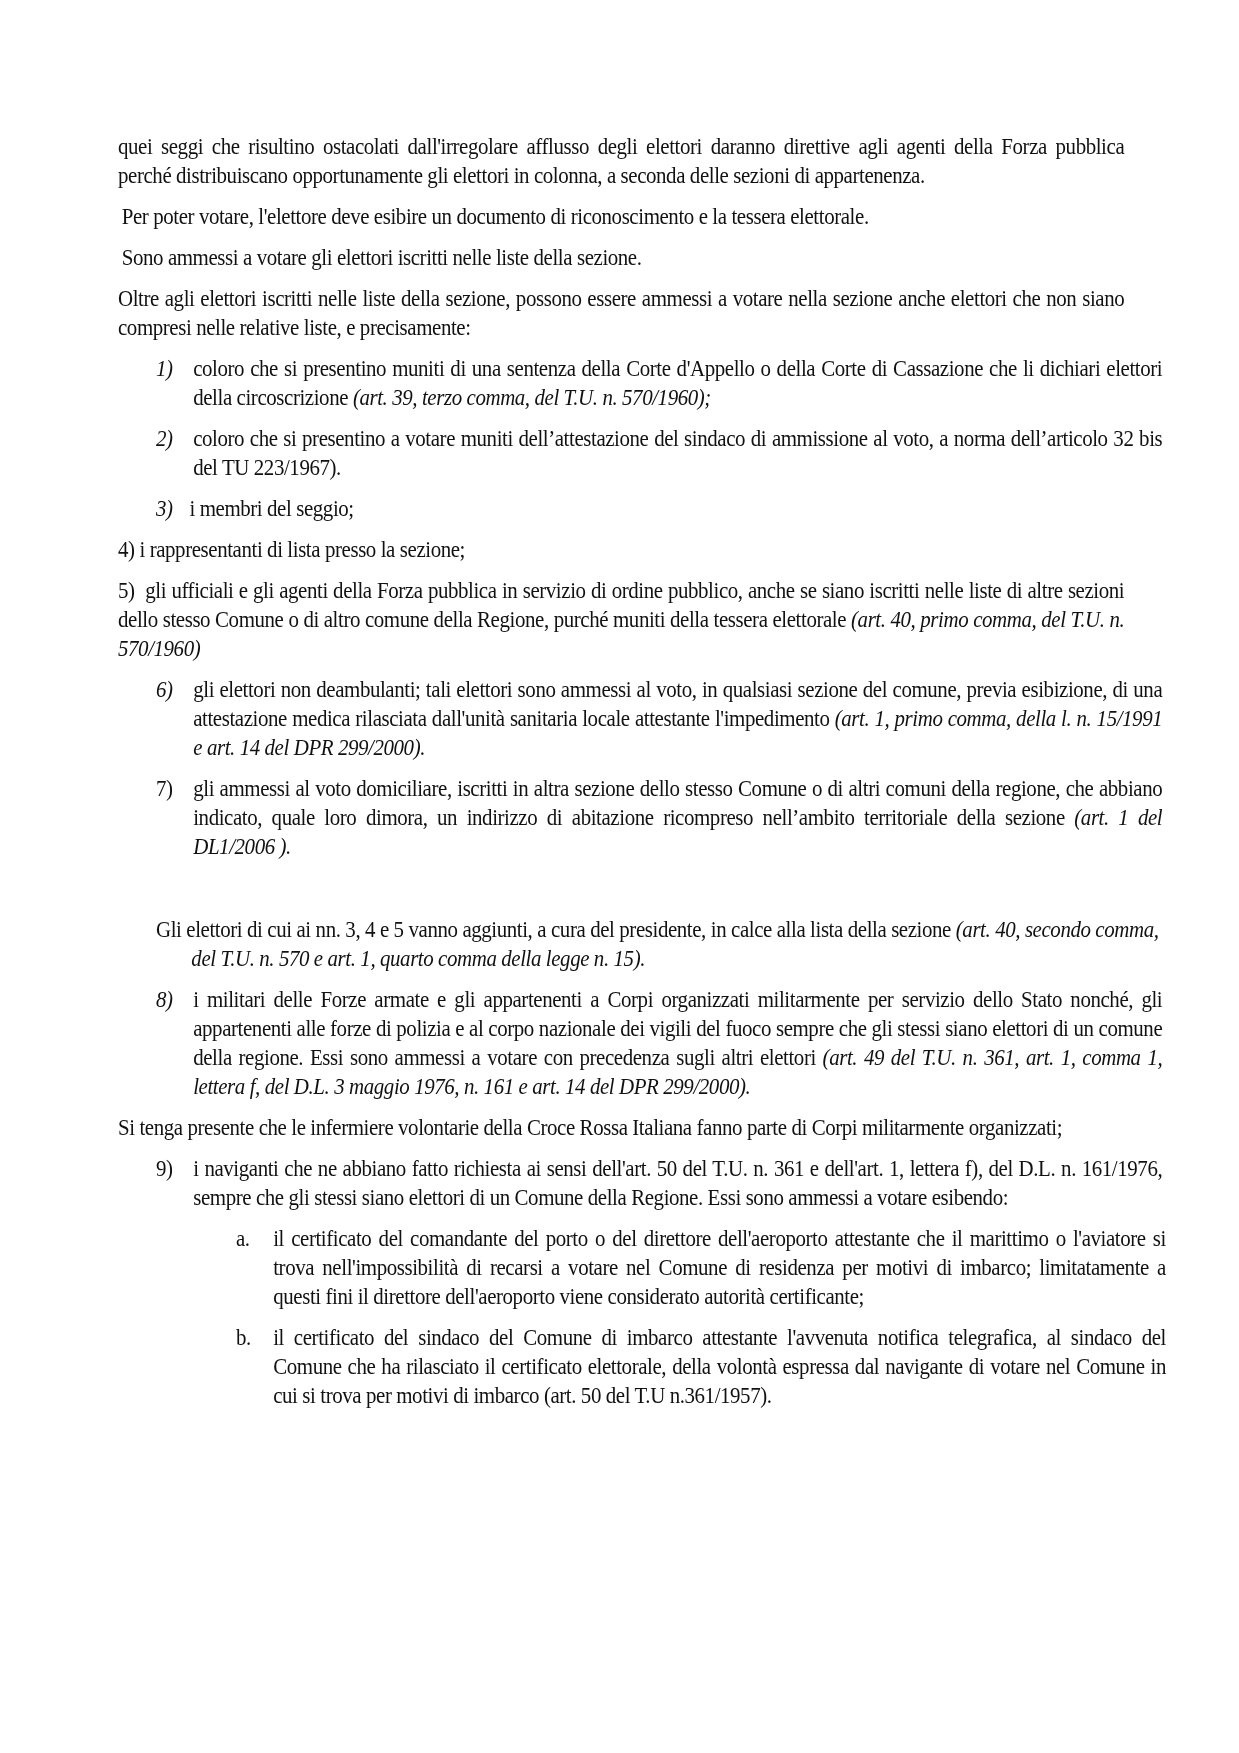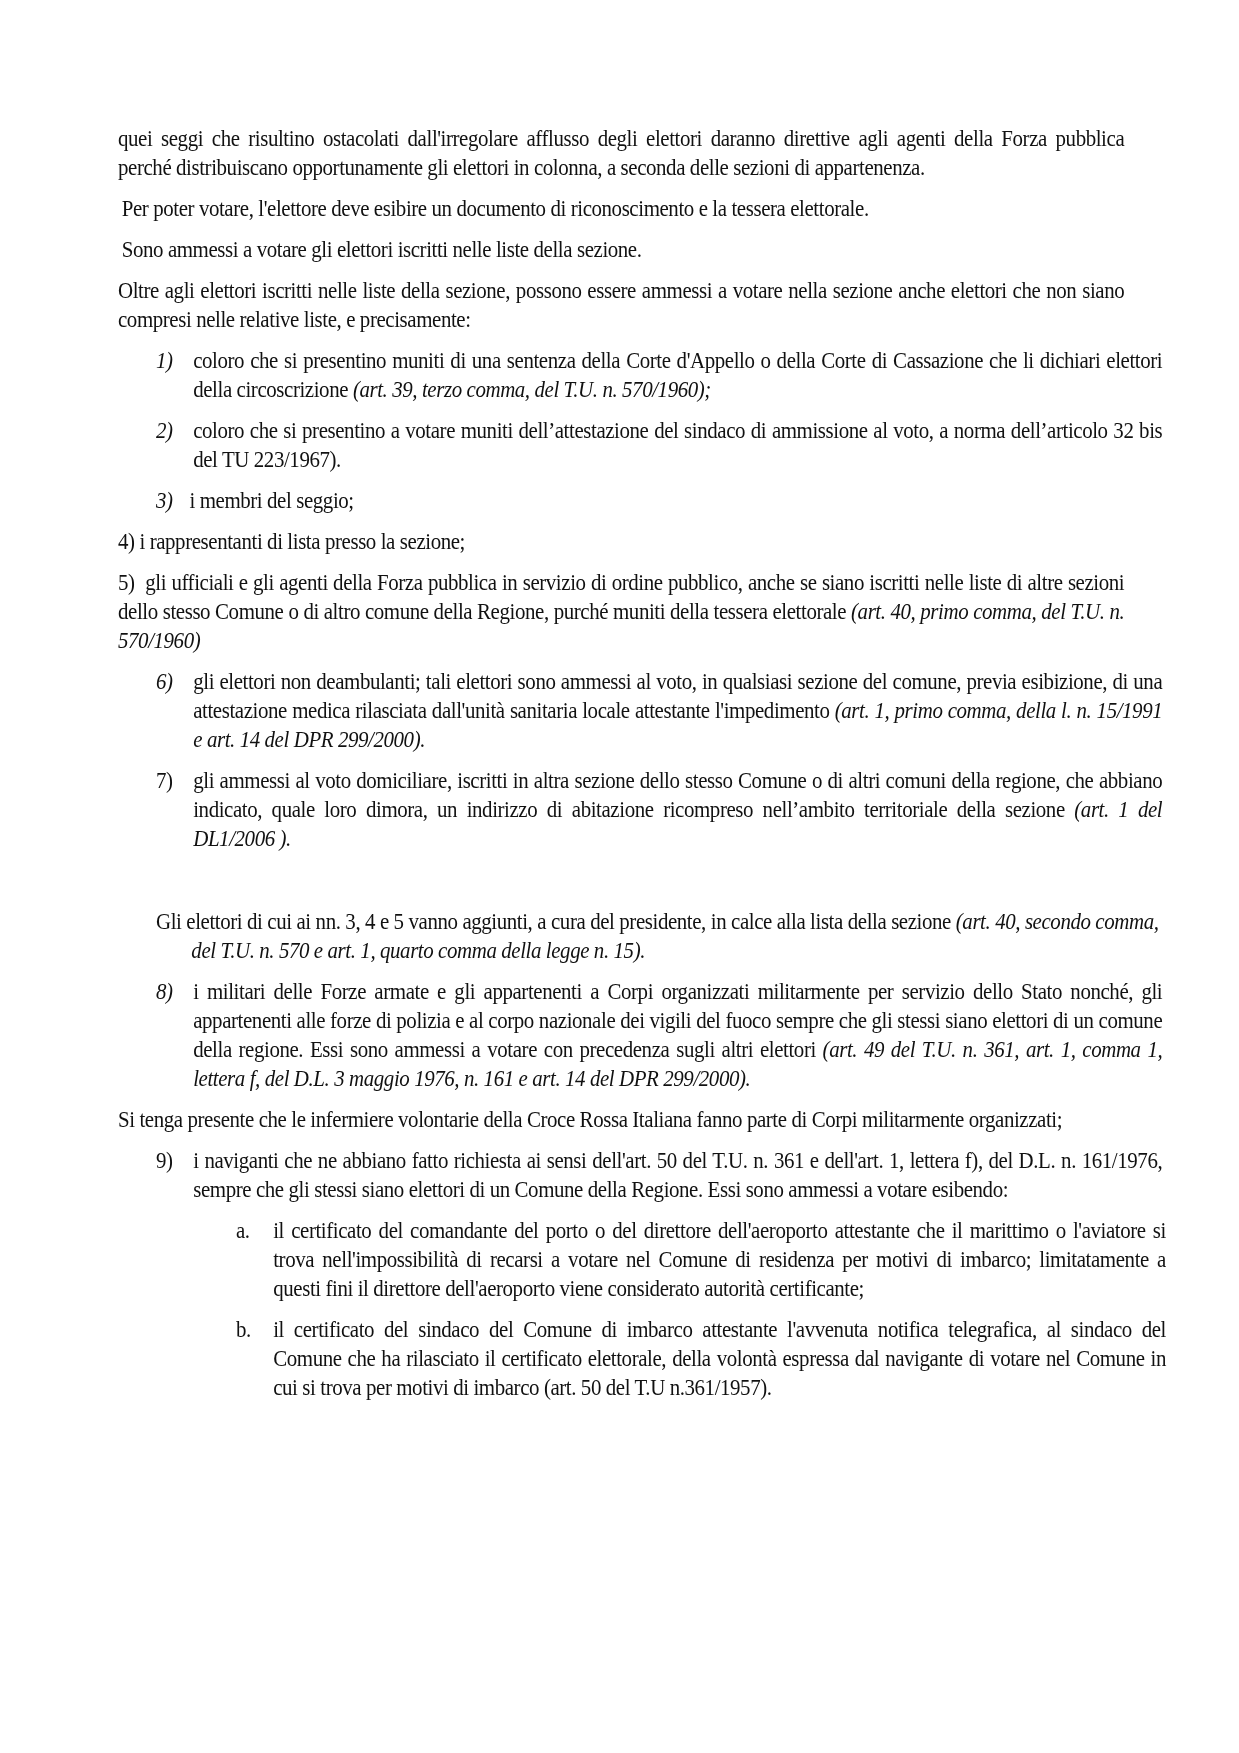--- a/index.html
+++ b/index.html
@@ -1,21 +1,21 @@
 <!DOCTYPE html>
 <html><head>
   <meta charset="utf-8">
   <style>
     html, body { margin: 0; padding: 0; background: #ffffff; }
     body {
       width: 1239px; height: 1753px; position: relative; overflow: hidden;
       font-family: "Liberation Serif", "DejaVu Serif", serif;
       color: #111111;
     }
-    .page { position: absolute; left: 118px; top: 124px; width: 1006px; }
+    .page { position: absolute; left: 118px; top: 132px; width: 1006px; }
     .p {
       font-size: 22.5px; line-height: 29px; text-align: justify;
       margin: 0 0 12px 0; letter-spacing: -0.45px;
       transform: scaleX(0.93); transform-origin: left top; width: 1082px;
     }
     .p.ind1 { padding-left: 4px; }
     .item { position: relative; }
     .item .num { position: absolute; left: 0; top: 0; font-style: italic; }
     .item.n-upright .num { font-style: normal; }
     .item .body { display: block; }

